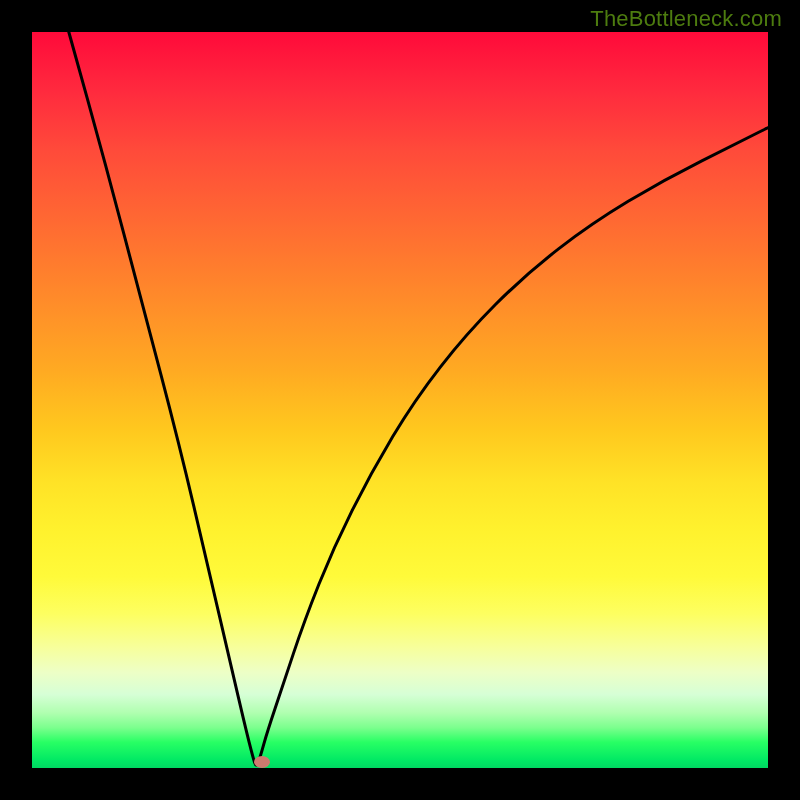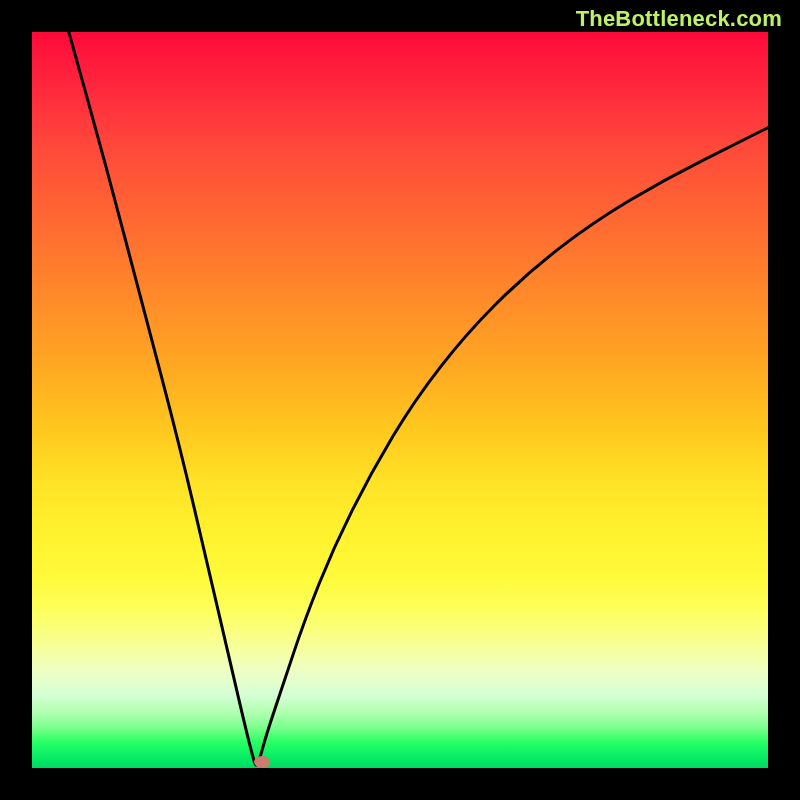--- a/index.html
+++ b/index.html
@@ -45,23 +45,23 @@
       #28ff64 96.5%,
       #00e864 99%,
       #00d862 100%
     );
     overflow: visible;
   }
   .watermark {
     position: absolute;
     top: 6px;
     right: 18px;
-    color: #bef264;
+    color: #4d7c0f;
     font-size: 22px;
-    font-weight: 700;
+    font-weight: 400;
     letter-spacing: 0.2px;
     user-select: none;
   }
   svg.curve {
     position: absolute;
     left: 0;
     top: 0;
     width: 736px;
     height: 736px;
     overflow: visible;

